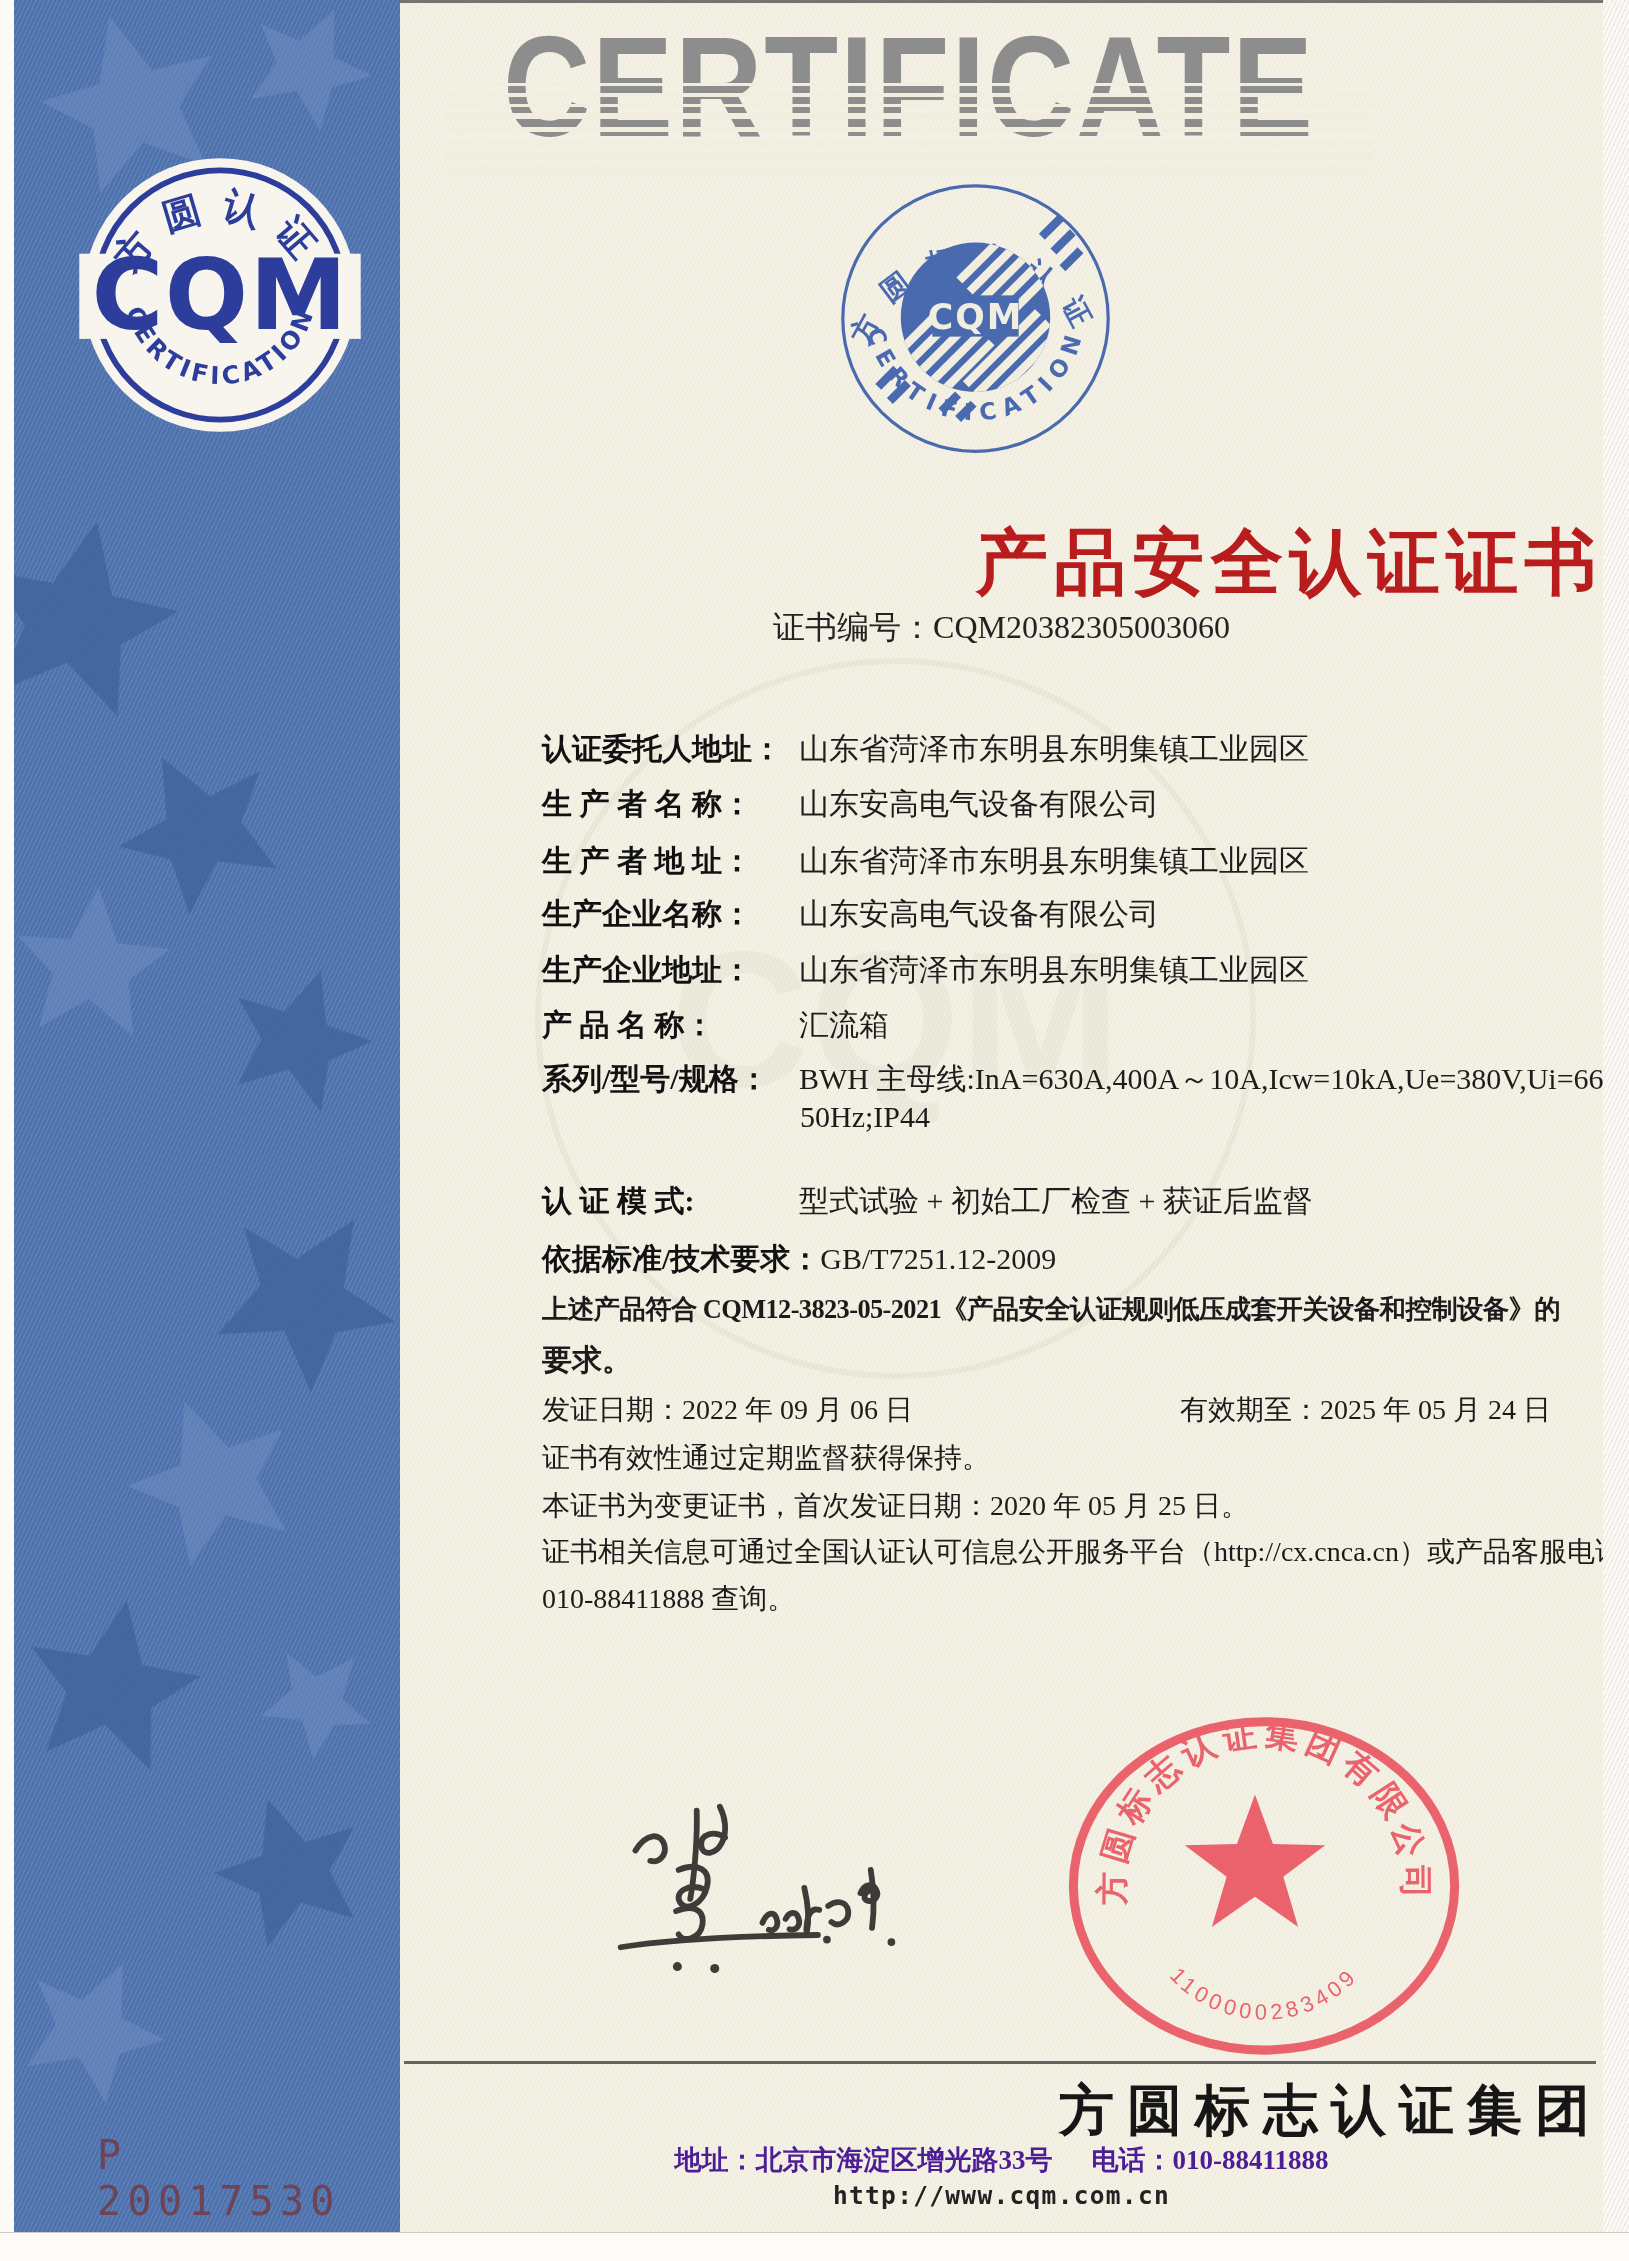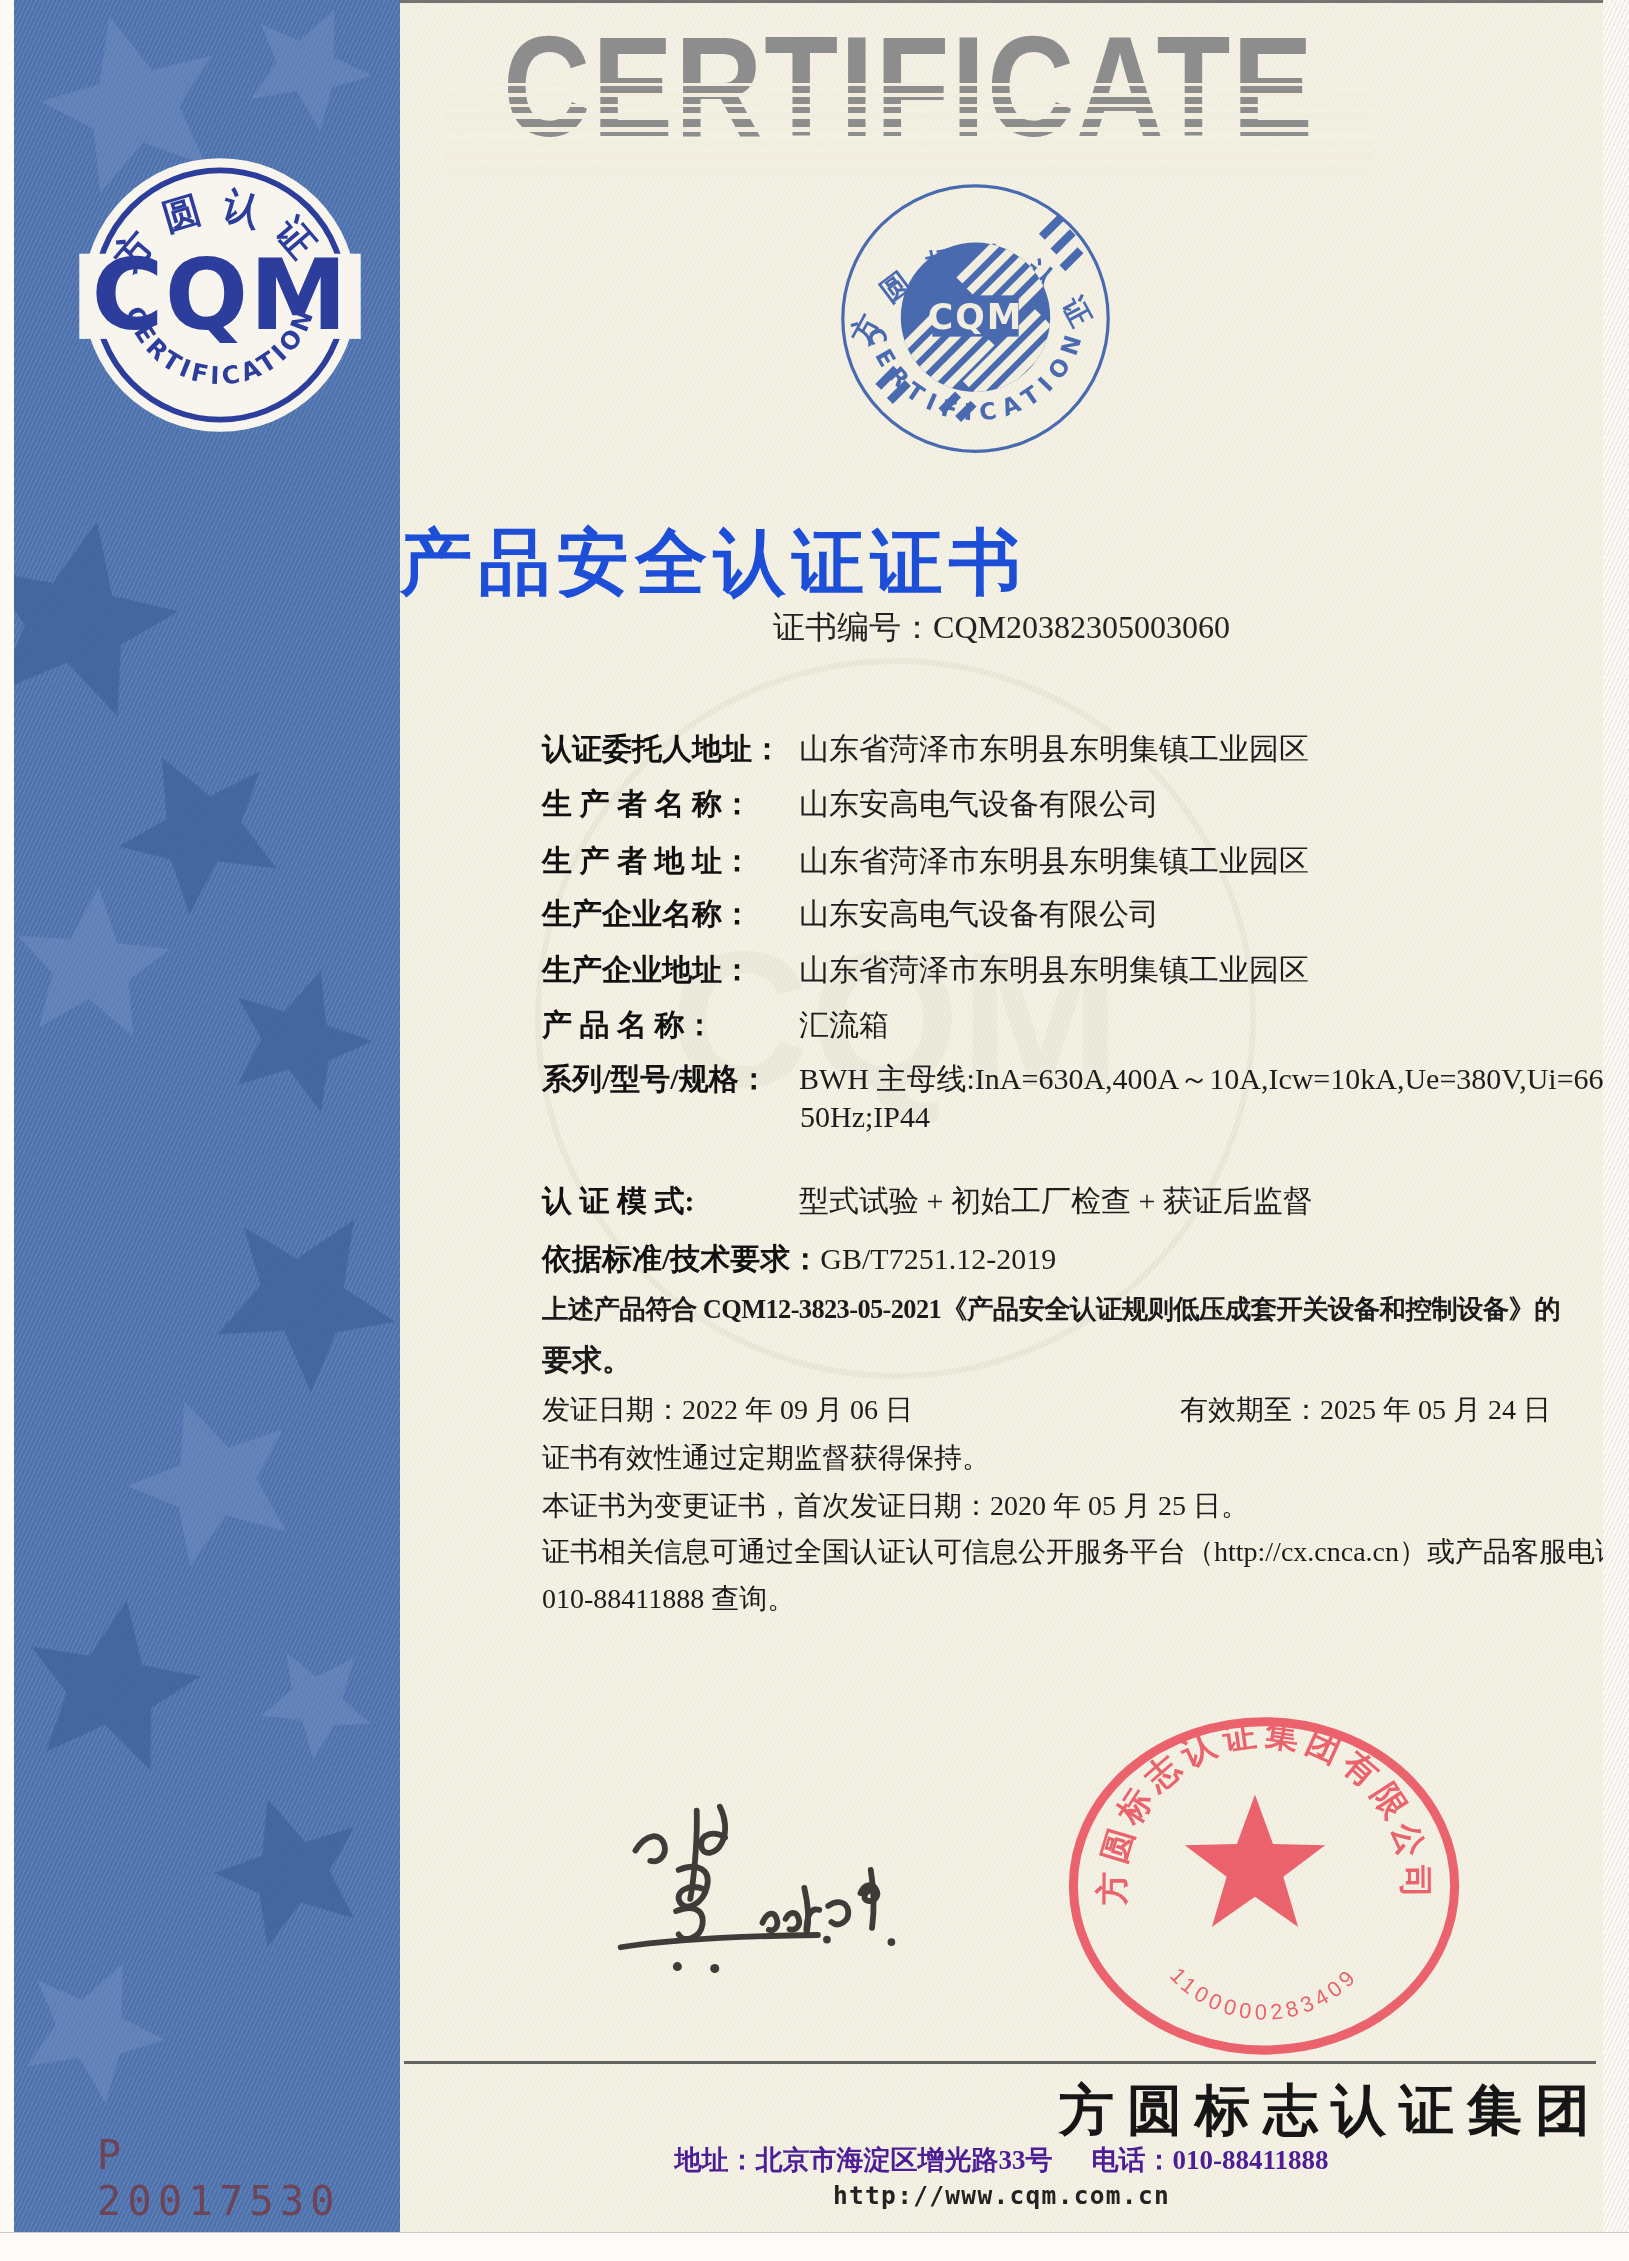--- a/index.html
+++ b/index.html
@@ -22,22 +22,22 @@
   .cert-word{position:absolute;left:451px;top:3.9px;width:916px;text-align:center;
              font-family:"Liberation Sans","DejaVu Sans",sans-serif;font-weight:bold;
              font-size:121px;letter-spacing:1.9px;color:#8d8d8d;transform:scaleY(1.18);transform-origin:top;}
   .cert-word-stripes1,.cert-word-stripes2,.cert-word-stripes3{position:absolute;left:445px;width:928px;}
   .cert-word-stripes1{top:83px;height:31px;background:repeating-linear-gradient(to bottom,#f1eee0 0 3.2px,rgba(241,238,224,0) 3.2px 10.3px);}
   .cert-word-stripes2{top:113px;height:39px;background:repeating-linear-gradient(to bottom,#f1eee0 0 5.8px,rgba(241,238,224,0) 5.8px 13.5px);}
   .cert-word-stripes3{top:152px;height:26px;background:repeating-linear-gradient(to bottom,#f1eee0 0 7.7px,rgba(241,238,224,0) 7.7px 14px);}
 
   .badge{position:absolute;left:837px;top:182px;width:277px;height:277px;}
 
-  .doc-title{position:absolute;left:400px;top:515px;width:1203px;text-align:left;
-             font-size:72px;font-weight:bold;letter-spacing:6.4px;color:#1d4ed8;}
+  .doc-title{position:absolute;left:400px;top:515px;width:1203px;text-align:right;
+             font-size:72px;font-weight:bold;letter-spacing:6.4px;color:#b91c1c;}
   .cert-no{position:absolute;left:400px;top:606px;width:1203px;text-align:center;font-size:32px;color:#222;}
 
   
   .watermark{position:absolute;left:535px;top:658px;width:709px;height:709px;border-radius:50%;
              border:6.4px solid rgba(168,158,128,0.10);display:flex;align-items:center;justify-content:center;
              font-family:"Liberation Sans",sans-serif;font-weight:bold;font-size:193px;color:rgba(168,158,128,0.08);}
 
   
   .frow{position:absolute;left:542px;white-space:nowrap;font-size:30px;color:#1d1d1d;}
   .frow .lbl{display:inline-block;min-width:257px;font-weight:bold;color:#111;}
@@ -176,21 +176,21 @@
 
   <div class="frow r1"><span class="lbl">认证委托人地址：</span><span>山东省菏泽市东明县东明集镇工业园区</span></div>
   <div class="frow r2"><span class="lbl">生 产 者 名 称：</span><span>山东安高电气设备有限公司</span></div>
   <div class="frow r3"><span class="lbl">生 产 者 地 址：</span><span>山东省菏泽市东明县东明集镇工业园区</span></div>
   <div class="frow r4"><span class="lbl">生产企业名称：</span><span>山东安高电气设备有限公司</span></div>
   <div class="frow r5"><span class="lbl">生产企业地址：</span><span>山东省菏泽市东明县东明集镇工业园区</span></div>
   <div class="frow r6"><span class="lbl">产 品 名 称：</span><span>汇流箱</span></div>
   <div class="frow r7"><span class="lbl">系列/型号/规格：</span><span>BWH 主母线:InA=630A,400A～10A,Icw=10kA,Ue=380V,Ui=660V;</span></div>
   <div class="spec2">50Hz;IP44</div>
   <div class="frow r8"><span class="lbl">认 证 模 式:</span><span>型式试验 + 初始工厂检查 + 获证后监督</span></div>
-  <div class="frow r9"><span class="lbl">依据标准/技术要求：</span><span>GB/T7251.12-2019</span></div>
+  <div class="frow r9"><span class="lbl">依据标准/技术要求：</span><span>GB/T7251.12-2009</span></div>
 
   <div class="stmt1">上述产品符合 CQM12-3823-05-2021《产品安全认证规则低压成套开关设备和控制设备》的</div>
   <div class="stmt2">要求。</div>
 
   <div class="drow d-issue"><span>发证日期：</span><span>2022 年 09 月 06 日</span></div>
   <div class="drow d-valid"><span>有效期至：</span><span>2025 年 05 月 24 日</span></div>
 
   <div class="note1">证书有效性通过定期监督获得保持。</div>
   <div class="note2">本证书为变更证书，首次发证日期：2020 年 05 月 25 日。</div>
   <div class="note3">证书相关信息可通过全国认证认可信息公开服务平台（http://cx.cnca.cn）或产品客服电话</div>

